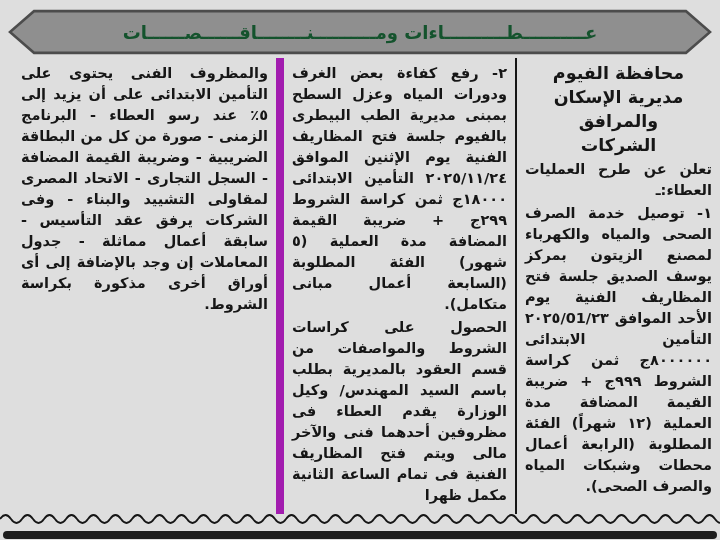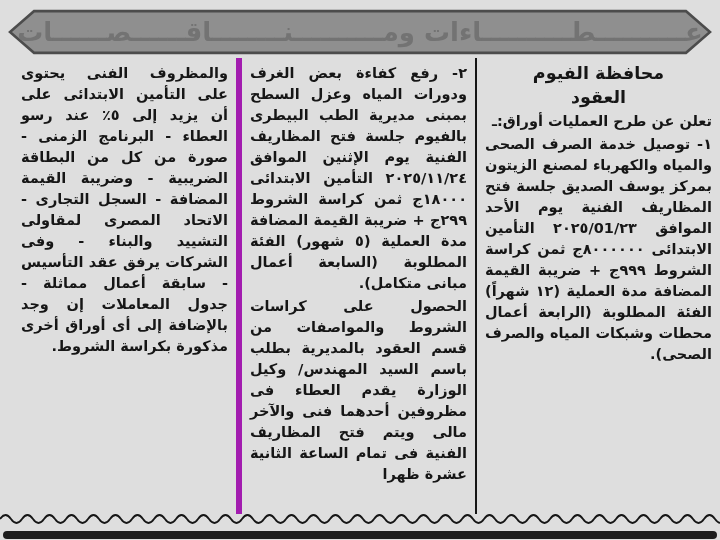--- a/index.html
+++ b/index.html
@@ -12,31 +12,31 @@
     direction:rtl;
     color:#161616;
   }
   
   .banner { position:absolute; top:8px; left:8px; width:704px; height:48px; }
   .banner-shape { position:absolute; left:0; top:0; width:100%; height:100%; }
   .banner-shape polygon { fill:#8f8f8f; stroke:#4c4c4c; stroke-width:2.5; }
   .banner-text {
     position:absolute; left:0; top:0; right:0; bottom:0;
     display:flex; align-items:center; justify-content:center;
-    color:#737373; font-weight:bold; font-size:26px;
+    color:#14532d; font-weight:bold; font-size:18px;
     letter-spacing:2px; white-space:nowrap; overflow:hidden;
   }
   
   .columns {
     position:absolute; top:58px; right:0; width:720px; height:456px;
     display:flex; direction:rtl;
   }
   .col { overflow:hidden; padding:3px 8px 0 8px; }
-  .col-right { width:243px; }
-  .col-mid   { width:241px; border-left:6px solid #a21caf; border-right:2px solid #161616; }
+  .col-right { width:203px; }
+  .col-mid   { width:241px; border-left:8px solid #a21caf; border-right:2px solid #161616; }
   .col-left  { flex:1;padding-left:21px; }
   .hdr {
     text-align:center; font-weight:bold;
     font-size:17.5px; line-height:24px;
   }
   .para {
     font-weight:bold; font-size:14.5px; line-height:21px;
     text-align:justify; margin-top:2px;
   }
   
@@ -56,28 +56,29 @@
     <svg class="banner-shape" viewBox="0 0 704 46" preserveAspectRatio="none" aria-hidden="true">
       <polygon points="2,23 26,3 678,3 702,23 678,43 26,43"></polygon>
     </svg>
     <div class="banner-text">عــــــــــطــــــــــاءات ومــــــــــنــــــــاقــــــصــــــات</div>
   </div>
 
   <div class="columns">
 
     <div class="col col-right">
       <div class="hdr">محافظة الفيوم</div>
-      <div class="hdr">العقود</div>
-      <p class="para">تعلن عن طرح العمليات أوراق:ـ</p>
+      <div class="hdr">مديرية الإسكان والمرافق</div>
+      <div class="hdr">الشركات</div>
+      <p class="para">تعلن عن طرح العمليات العطاء:ـ</p>
       <p class="para">١- توصيل خدمة الصرف الصحى والمياه والكهرباء لمصنع الزيتون بمركز يوسف الصديق جلسة فتح المظاريف الفنية يوم الأحد الموافق ٢٠٢٥/01/٢٣ التأمين الابتدائى ٨٠٠٠٠٠٠ج ثمن كراسة الشروط ٩٩٩ج + ضريبة القيمة المضافة مدة العملية (١٢ شهراً) الفئة المطلوبة (الرابعة أعمال محطات وشبكات المياه والصرف الصحى).</p>
     </div>
 
     <div class="col col-mid">
       <p class="para">٢- رفع كفاءة بعض الغرف ودورات المياه وعزل السطح بمبنى مديرية الطب البيطرى بالفيوم جلسة فتح المظاريف الفنية يوم الإثنين الموافق ٢٠٢٥/١١/٢٤ التأمين الابتدائى ١٨٠٠٠ج ثمن كراسة الشروط ٢٩٩ج + ضريبة القيمة المضافة مدة العملية (٥ شهور) الفئة المطلوبة (السابعة أعمال مبانى متكامل).</p>
-      <p class="para">الحصول على كراسات الشروط والمواصفات من قسم العقود بالمديرية بطلب باسم السيد المهندس/ وكيل الوزارة يقدم العطاء فى مظروفين أحدهما فنى والآخر مالى ويتم فتح المظاريف الفنية فى تمام الساعة الثانية عشرة ظهرا</p>
+      <p class="para">الحصول على كراسات الشروط والمواصفات من قسم العقود بالمديرية بطلب باسم السيد المهندس/ وكيل الوزارة يقدم العطاء فى مظروفين أحدهما فنى والآخر مالى ويتم فتح المظاريف الفنية فى تمام الساعة الثانية مكمل ظهرا</p>
     </div>
 
     <div class="col col-left">
       <p class="para">والمظروف الفنى يحتوى على التأمين الابتدائى على أن يزيد إلى ٥٪ عند رسو العطاء - البرنامج الزمنى - صورة من كل من البطاقة الضريبية - وضريبة القيمة المضافة - السجل التجارى - الاتحاد المصرى لمقاولى التشييد والبناء - وفى الشركات يرفق عقد التأسيس - سابقة أعمال مماثلة - جدول المعاملات إن وجد بالإضافة إلى أى أوراق أخرى مذكورة بكراسة الشروط.</p>
     </div>
 
   </div>
 
   <svg class="wave" aria-hidden="true">
     <path d="M0,9 q5.5,-8 11,0 q5.5,8 11,0 q5.5,-8 11,0 q5.5,8 11,0 q5.5,-8 11,0 q5.5,8 11,0 q5.5,-8 11,0 q5.5,8 11,0 q5.5,-8 11,0 q5.5,8 11,0 q5.5,-8 11,0 q5.5,8 11,0 q5.5,-8 11,0 q5.5,8 11,0 q5.5,-8 11,0 q5.5,8 11,0 q5.5,-8 11,0 q5.5,8 11,0 q5.5,-8 11,0 q5.5,8 11,0 q5.5,-8 11,0 q5.5,8 11,0 q5.5,-8 11,0 q5.5,8 11,0 q5.5,-8 11,0 q5.5,8 11,0 q5.5,-8 11,0 q5.5,8 11,0 q5.5,-8 11,0 q5.5,8 11,0 q5.5,-8 11,0 q5.5,8 11,0 q5.5,-8 11,0 q5.5,8 11,0 q5.5,-8 11,0 q5.5,8 11,0 q5.5,-8 11,0 q5.5,8 11,0 q5.5,-8 11,0 q5.5,8 11,0 q5.5,-8 11,0 q5.5,8 11,0 q5.5,-8 11,0 q5.5,8 11,0 q5.5,-8 11,0 q5.5,8 11,0 q5.5,-8 11,0 q5.5,8 11,0 q5.5,-8 11,0 q5.5,8 11,0 q5.5,-8 11,0 q5.5,8 11,0 q5.5,-8 11,0 q5.5,8 11,0 q5.5,-8 11,0 q5.5,8 11,0 q5.5,-8 11,0 q5.5,8 11,0 q5.5,-8 11,0 q5.5,8 11,0 q5.5,-8 11,0 q5.5,8 11,0 q5.5,-8 11,0 q5.5,8 11,0 q5.5,-8 11,0 q5.5,8 11,0"></path>

